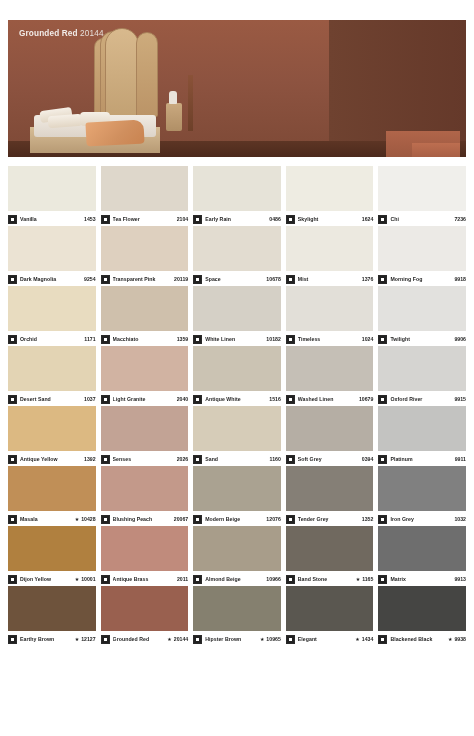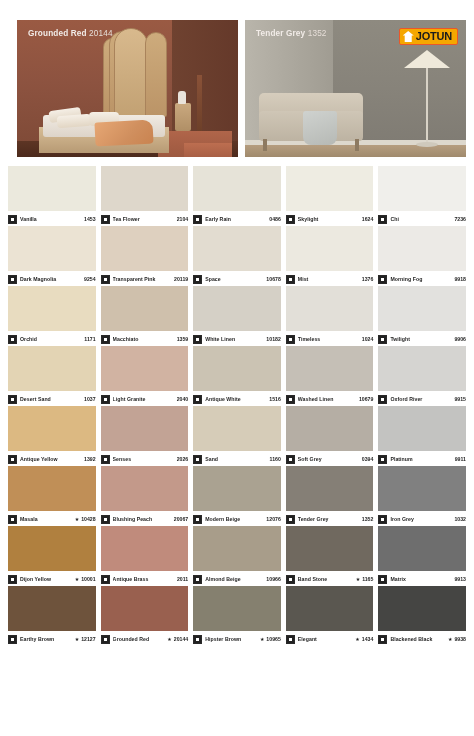--- a/index.html
+++ b/index.html
@@ -37,21 +37,21 @@
     letter-spacing: 0.15px;
     z-index: 6;
     white-space: nowrap;
   }
   .hero-caption .code {
     font-weight: normal;
     color: #e6ded8;
   }
 
   
-  .room-red { background: linear-gradient(180deg, #9a5a43 0%, #8d5340 45%, #7d4936 100%); margin-left: 9px; }
+  .room-red { background: linear-gradient(180deg, #9a5a43 0%, #8d5340 45%, #7d4936 100%); }
   .room-red .wall-dark {
     position: absolute; right: 0; top: 0; width: 30%; height: 100%;
     background: linear-gradient(90deg, #6f4230 0%, #65392a 100%);
   }
   .screen-panel {
     position: absolute;
     background: linear-gradient(180deg, #cdab7c 0%, #bb9467 100%);
     border-radius: 22px 22px 3px 3px;
     border: 1.2px solid #a9835b;
   }
@@ -259,41 +259,20 @@
       <div class="pillow pl1"></div>
       <div class="pillow pl2"></div>
       <div class="pillow pl3"></div>
       <div class="throw"></div>
       <div class="hero-caption">
         <span>Grounded Red</span>
         <span class="code">20144</span>
       </div>
     </div>
 
-    <div class="hero-panel room-grey">
-      <div class="wall-light"></div>
-      <div class="baseboard"></div>
-      <div class="floor-grey"></div>
-      <div class="sofa-back"></div>
-      <div class="sofa-body"></div>
-      <div class="sofa-leg" style="left:18px"></div>
-      <div class="sofa-leg" style="left:110px"></div>
-      <div class="throw-grey"></div>
-      <div class="lamp-pole"></div>
-      <div class="lamp-shade"></div>
-      <div class="lamp-base"></div>
-      <div class="hero-caption">
-        <span>Tender Grey</span>
-        <span class="code">1352</span>
-      </div>
-      <div class="jotun-logo">
-        <span class="jotun-mark"></span>
-        <span class="jotun-word">JOTUN</span>
-      </div>
-    </div>
 
   </div>
 
   <div class="grid" id="grid">
       <div class="cell">
         <div class="chip" style="background: rgb(235, 233, 221);"></div>
         <div class="meta">
           <span class="qr"></span>
           <span class="nm">Vanilla</span>
           <span class="cd">1453</span>

